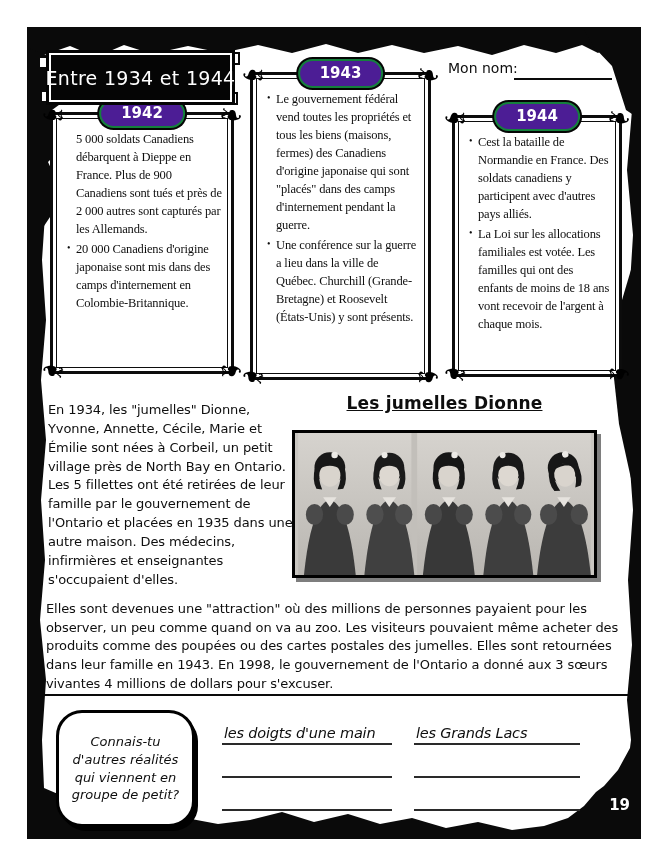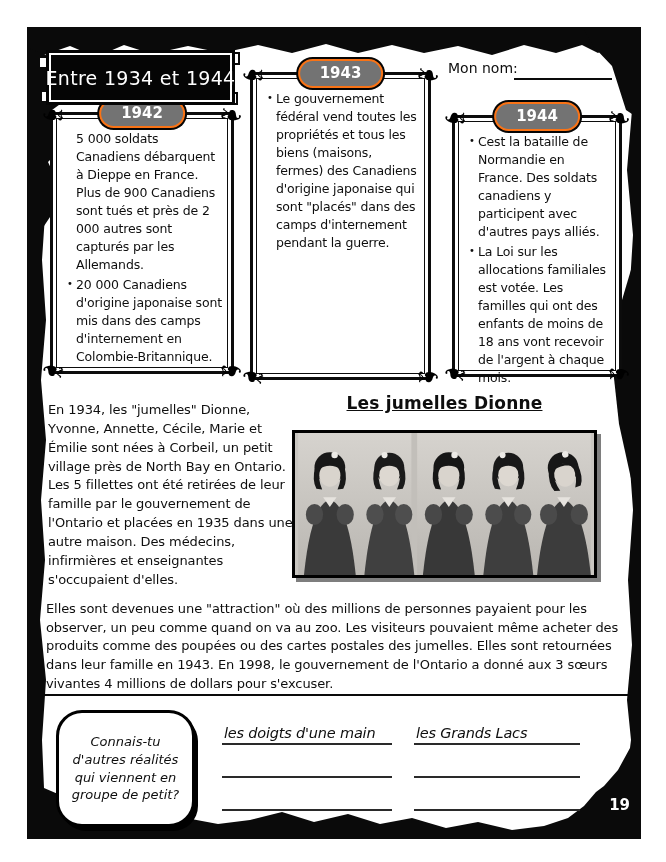--- a/index.html
+++ b/index.html
@@ -33,30 +33,30 @@
   .name-line{ position:absolute; left:514px; top:78px; width:98px; border-top:2px solid #0a0a0a; z-index:2; }
 
   
   .year-box{ position:absolute; background:#fff; border:3px solid #0c0c0c; z-index:2; }
   .yb1942{ left:50px; top:112px; width:184px; height:262px; }
   .yb1943{ left:250px; top:72px;  width:181px; height:308px; }
   .yb1944{ left:452px; top:115px; width:170px; height:262px; }
   .inner-line{ position:absolute; inset:3px; border:1.3px solid #0c0c0c; pointer-events:none; }
   .year-pill{
     position:absolute; top:-16px; left:50%; transform:translateX(-50%);
-    background:#737373; color:#fff; font-weight:bold; font-size:15px;
-    padding:3px 20px 4px; border-radius:18px; border:2px solid #f97316;
+    background:#4c1d95; color:#fff; font-weight:bold; font-size:15px;
+    padding:3px 20px 4px; border-radius:18px; border:2px solid #15803d;
     box-shadow:0 0 0 2px #050505; white-space:nowrap; z-index:3;
   }
   .corner{ position:absolute; font-size:29px; line-height:1; color:#000; z-index:3; user-select:none; }
   .corner.tl{ top:-14px; left:-12px; transform:scaleX(-1) rotate(-6deg); }
   .corner.tr{ top:-14px; right:-12px; transform:rotate(6deg); }
   .corner.bl{ bottom:-14px; left:-12px; transform:scale(-1,-1) rotate(6deg); }
   .corner.br{ bottom:-14px; right:-12px; transform:scaleY(-1) rotate(-6deg); }
-  .facts{ list-style:none; padding:15px 8px 8px 14px; font-size:12.5px; line-height:1.44; letter-spacing:-.15px; }
+  .facts{ list-style:none; padding:15px 8px 8px 14px; font-size:12.5px; line-height:1.44; letter-spacing:-.15px;font-family:Liberation Serif, serif; }
   .facts li{ position:relative; padding-left:9px; }
   .facts li + li{ margin-top:2px; }
   .facts li.bulleted::before{ content:"\2022"; position:absolute; left:0; top:1px; font-size:10px; }
 
   
   .intro{ position:absolute; left:48px; top:401px; width:248px; font-size:13px; line-height:1.45; letter-spacing:-.1px; z-index:2; }
   .dionne-heading{
     position:absolute; left:292px; top:393px; width:305px; text-align:center; z-index:2;
     font-size:17px; font-weight:bold; text-decoration:underline; letter-spacing:.2px;
   }
@@ -134,20 +134,21 @@
 
   <section class="year-box yb1943">
     <div class="inner-line"></div>
     <span class="corner tl">❧</span>
     <span class="corner tr">❧</span>
     <span class="corner bl">❧</span>
     <span class="corner br">❧</span>
     <div class="year-pill">1943</div>
     <ul class="facts">
       <li class="bulleted">Le gouvernement fédéral vend toutes les propriétés et tous les biens (maisons, fermes) des Canadiens d'origine japonaise qui sont "placés" dans des camps d'internement pendant la guerre.</li>
+      <li class="bulleted">Une conférence sur la guerre a lieu dans la ville de Québec.  Churchill (Grande-Bretagne) et Roosevelt (États-Unis) y sont présents.</li>
     </ul>
   </section>
 
   <section class="year-box yb1944">
     <div class="inner-line"></div>
     <span class="corner tl">❧</span>
     <span class="corner tr">❧</span>
     <span class="corner bl">❧</span>
     <span class="corner br">❧</span>
     <div class="year-pill">1944</div>

